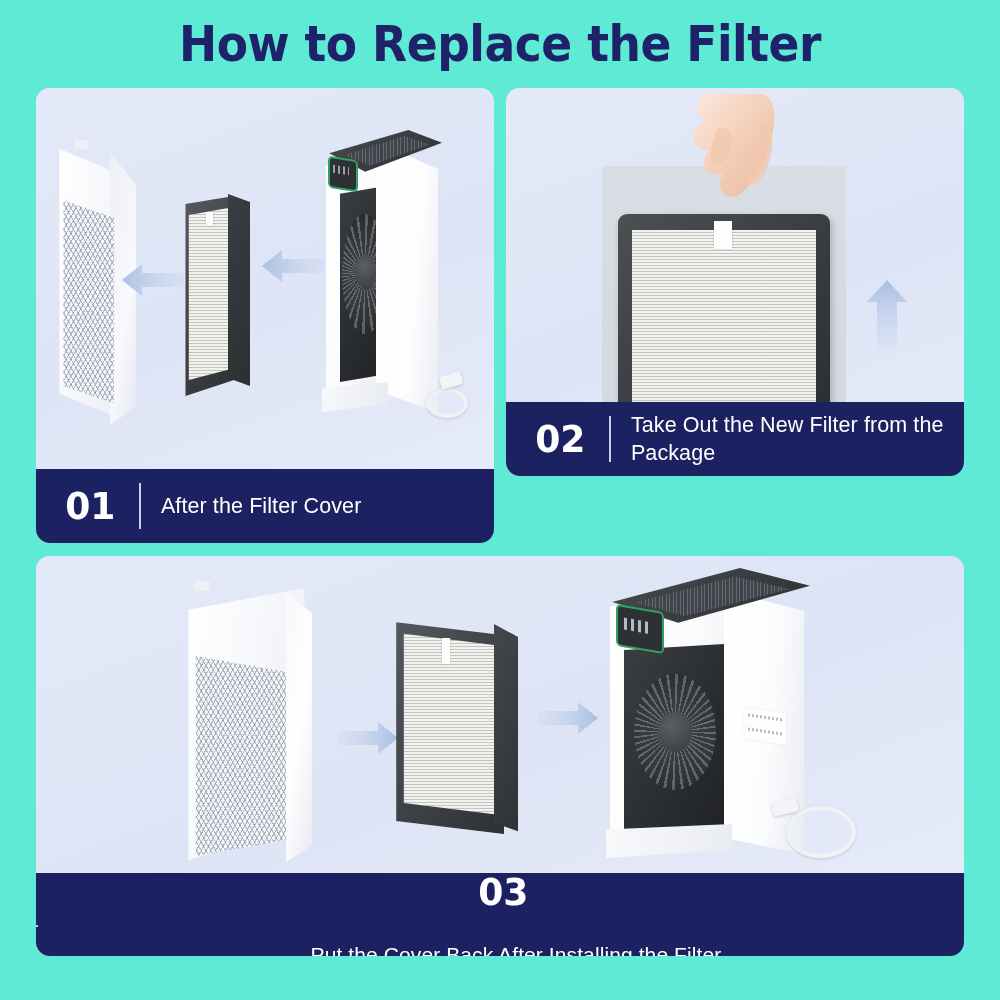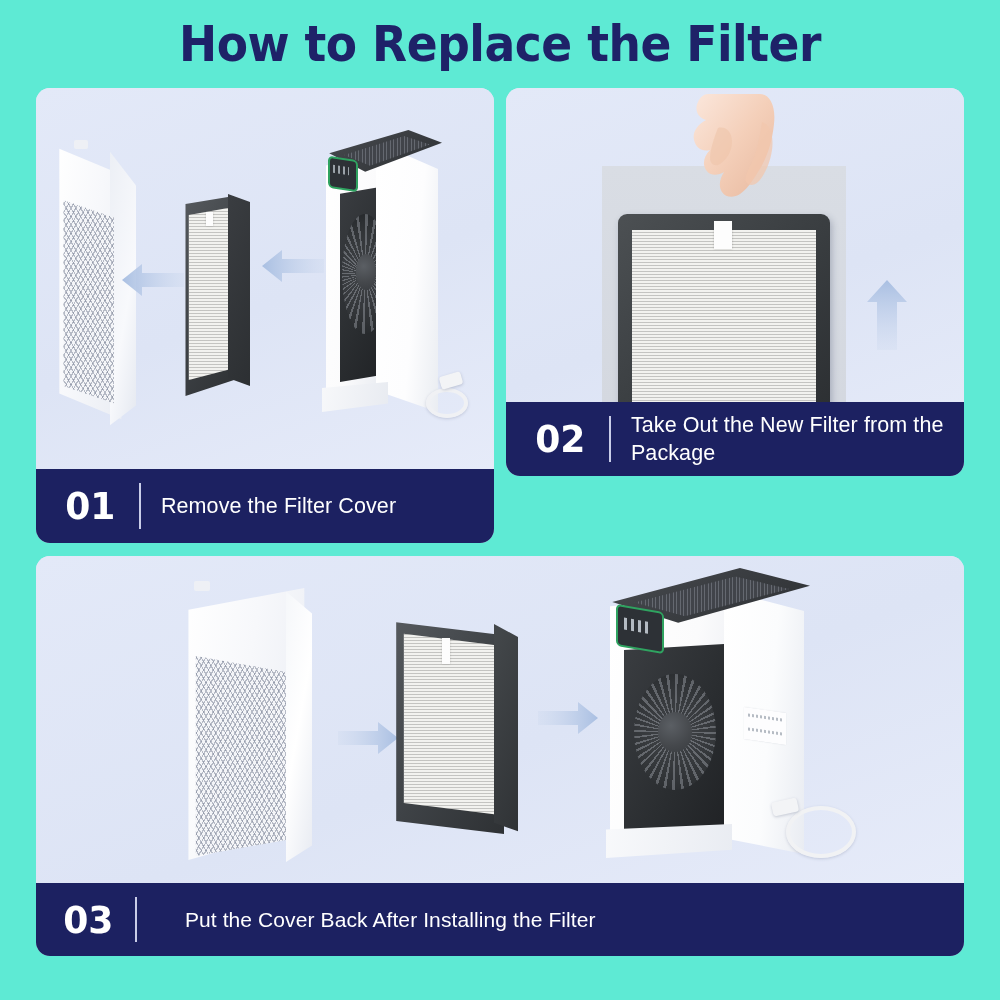--- a/index.html
+++ b/index.html
@@ -56,21 +56,21 @@
 
   
   .stepbar {
     position: absolute;
     left: 0; right: 0; bottom: 0;
     background: #1c2161;
     display: flex;
     align-items: center;
   }
   .card-a .stepbar, .card-b .stepbar { height: 74px; }
-  .card-c .stepbar { height: 73px; }
+  .card-c .stepbar { height: 83px; flex-direction: column; }
 
   .step-num {
     color: #ffffff;
     font-weight: 700;
     font-size: 38px;
     font-family: "DejaVu Sans", sans-serif;
     letter-spacing: 0px;
     padding-left: 28px;
     padding-right: 22px;
     line-height: 1;
@@ -276,21 +276,21 @@
              background: linear-gradient(100deg,#f7f8fa 0%, #e8ebf1 100%);"></div>
         <div class="cord" style="left:112px;top:262px;width:34px;height:22px;border-color:#f0f1f4;"></div>
         <div class="cord-plug" style="left:126px;top:248px;width:22px;height:13px;transform:rotate(-16deg);"></div>
       </div>
 
     </div>
 
     <div class="stepbar">
       <div class="step-num">01</div>
       <div class="step-div"></div>
-      <div class="step-label">Remove the Filter Cover</div>
+      <div class="step-label">After the Filter Cover</div>
     </div>
   </div>
 
   <div class="card card-b">
     <div class="photo">
 
       <div class="pkg-sheet" style="left:96px; top:78px; width:244px; height:288px;"></div>
 
       <div class="hand" style="left:168px; top:6px; width:110px; height:132px;">
         <svg width="110" height="132" viewBox="0 0 110 132">

